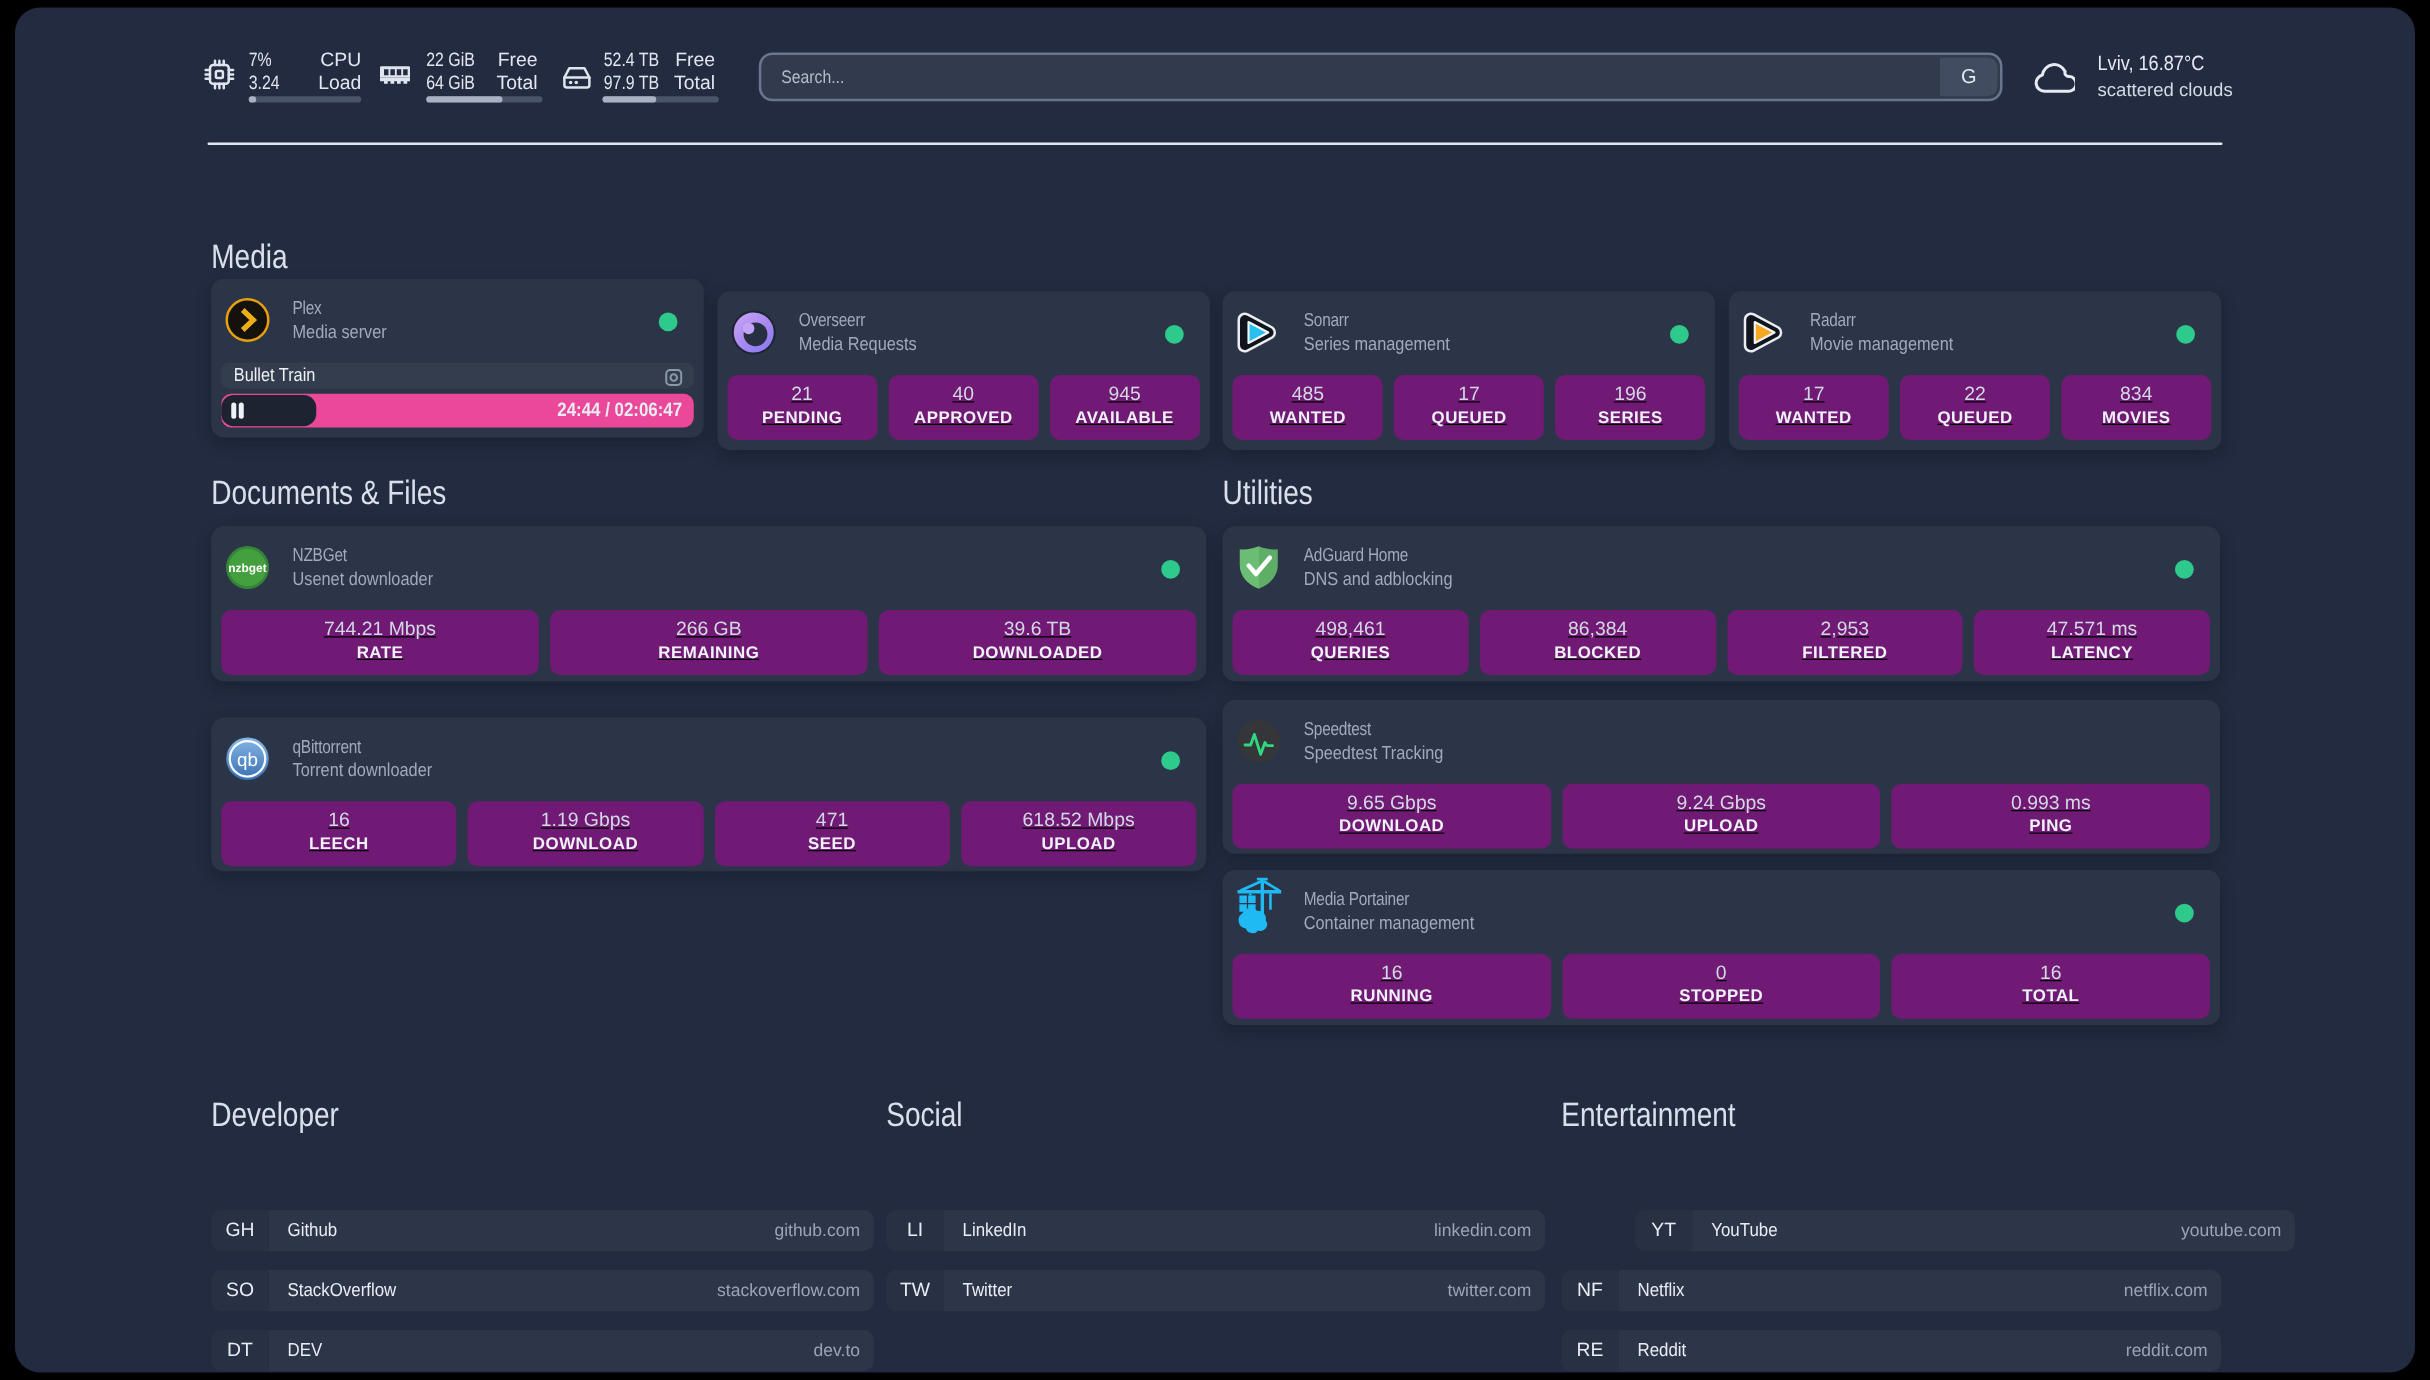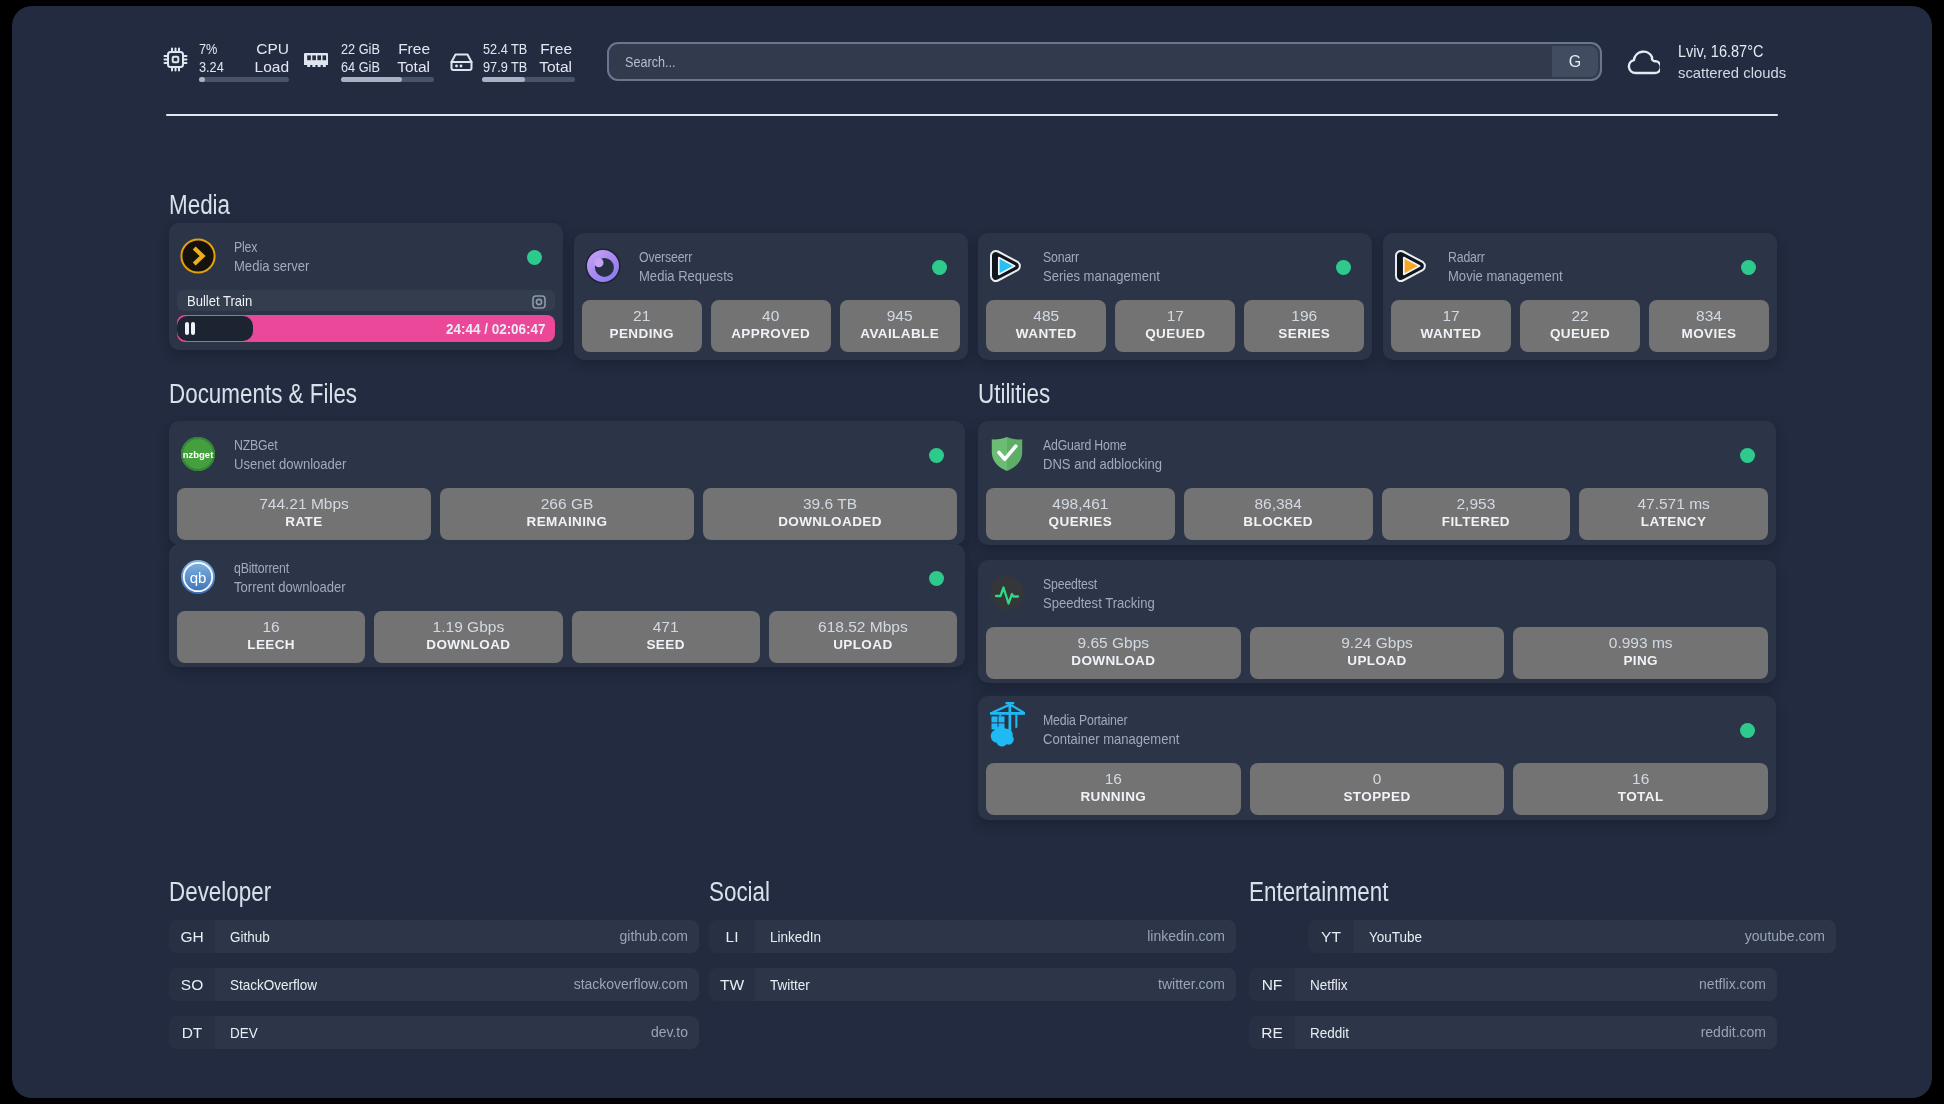--- a/index.html
+++ b/index.html
@@ -28,34 +28,34 @@
 
 .svc{position:absolute;background:#2c3547;border-radius:10px;box-shadow:0 5px 12px rgba(10,14,22,0.28);}
 .svc .ic{position:absolute;left:11px;top:15px;width:36px;height:36px;}
 .svc .tt{position:absolute;left:65px;top:14px;white-space:nowrap;}
 .svc .tt b{display:block;font-size:19.5px;line-height:24px;color:#fdfeff;font-weight:700;}
 .svc .tt b .cx{transform:scaleX(0.82);letter-spacing:-0.2px;}
 .svc .tt span{display:block;font-size:15px;line-height:19px;color:#a0aabc;font-weight:400;}
 .svc .tt span .cx{transform:scaleX(0.87);}
 .dot{position:absolute;right:21px;top:27px;width:15px;height:15px;border-radius:50%;background:#2dca8c;}
 .stats{position:absolute;left:8px;right:8px;top:67px;height:52px;display:flex;gap:9px;}
-.st{flex:1;background:#737373;border-radius:8px;text-align:center;padding-top:7px;overflow:hidden;}
+.st{flex:1;background:#701a75;border-radius:8px;text-align:center;padding-top:7px;overflow:hidden;text-decoration:underline;}
 .st .v{font-size:15.5px;line-height:17px;color:#d3d9e3;font-weight:400;white-space:nowrap;}
 .st .l{font-size:13.5px;line-height:19px;color:#eff2f7;font-weight:700;letter-spacing:.4px;white-space:nowrap;}
 
 .mrow1{position:absolute;left:8px;right:8px;top:67px;height:21px;background:#333d4e;border-radius:6px;}
 .mrow1 .mt{position:absolute;left:10px;top:2px;font-size:15px;line-height:18px;color:#eef1f6;}
 .mrow1 .mt .cx{transform:scaleX(0.87);}
 .mrow2{position:absolute;left:8px;right:8px;top:92px;height:27px;background:#ec4899;border-radius:8px;}
 .mrow2 .el{position:absolute;left:0;top:1px;width:76px;height:25px;background:#1d2431;border-radius:10px;}
 .mrow2 .time{position:absolute;right:9px;top:4.5px;font-size:15.5px;color:#e9edf3;font-weight:700;}
 .mrow2 .time .cx{transform:scaleX(0.87);transform-origin:100% 50%;}
 .pb{position:absolute;top:5.5px;width:4px;height:13px;background:#eef1f6;border-radius:2px;}
 
-.bk{position:absolute;height:33px;}
+.bk{position:absolute;height:33px;margin-top:48px;}
 .bk .ab{position:absolute;left:0;top:0;width:46px;height:33px;background:#283144;border-radius:8px 0 0 8px;color:#e9edf3;font-size:15.5px;font-weight:400;text-align:center;line-height:33px;}
 .bk .bar{position:absolute;left:46px;right:0;top:0;height:33px;background:#2d3649;border-radius:0 8px 8px 0;}
 .bk .nm{position:absolute;left:61px;top:8px;font-size:15px;color:#e9edf3;}
 .bk .nm .cx{transform:scaleX(0.9);}
 .bk .dm{position:absolute;right:11px;top:8px;font-size:14px;color:#9aa4b6;}
 </style></head>
 <body>
 <div class="stage">
     <div class="app"></div>
     <div class="abs" style="left:163px;top:47px;"><svg width="25" height="25" viewBox="0 0 25 25">
@@ -265,21 +265,21 @@
         <div class="st">
           <div class="v">266 GB</div>
           <div class="l">REMAINING</div>
         </div>
         <div class="st">
           <div class="v">39.6 TB</div>
           <div class="l">DOWNLOADED</div>
         </div>
       </div>
     </div>
-    <div class="svc" style="left:169px;top:544px;width:796px;height:123px;">
+    <div class="svc" style="left:169px;top:574px;width:796px;height:123px;">
       <div class="ic" style=""><svg width="36" height="36" viewBox="0 0 36 36">
           <defs>
             <linearGradient id="qbg" x1="0" y1="0" x2="0" y2="1">
               <stop offset="0" stop-color="#84b6e4"></stop>
               <stop offset="1" stop-color="#3a6fb5"></stop>
             </linearGradient>
           </defs>
           <circle cx="18" cy="18" r="17" fill="url(#qbg)"></circle>
           <circle cx="18" cy="18" r="14.2" fill="none" stroke="#ffffff" stroke-width="1.8" opacity="0.95"></circle>
           <text x="18" y="23.5" font-size="15" fill="#fff" text-anchor="middle" font-family="Liberation Sans">qb</text>

